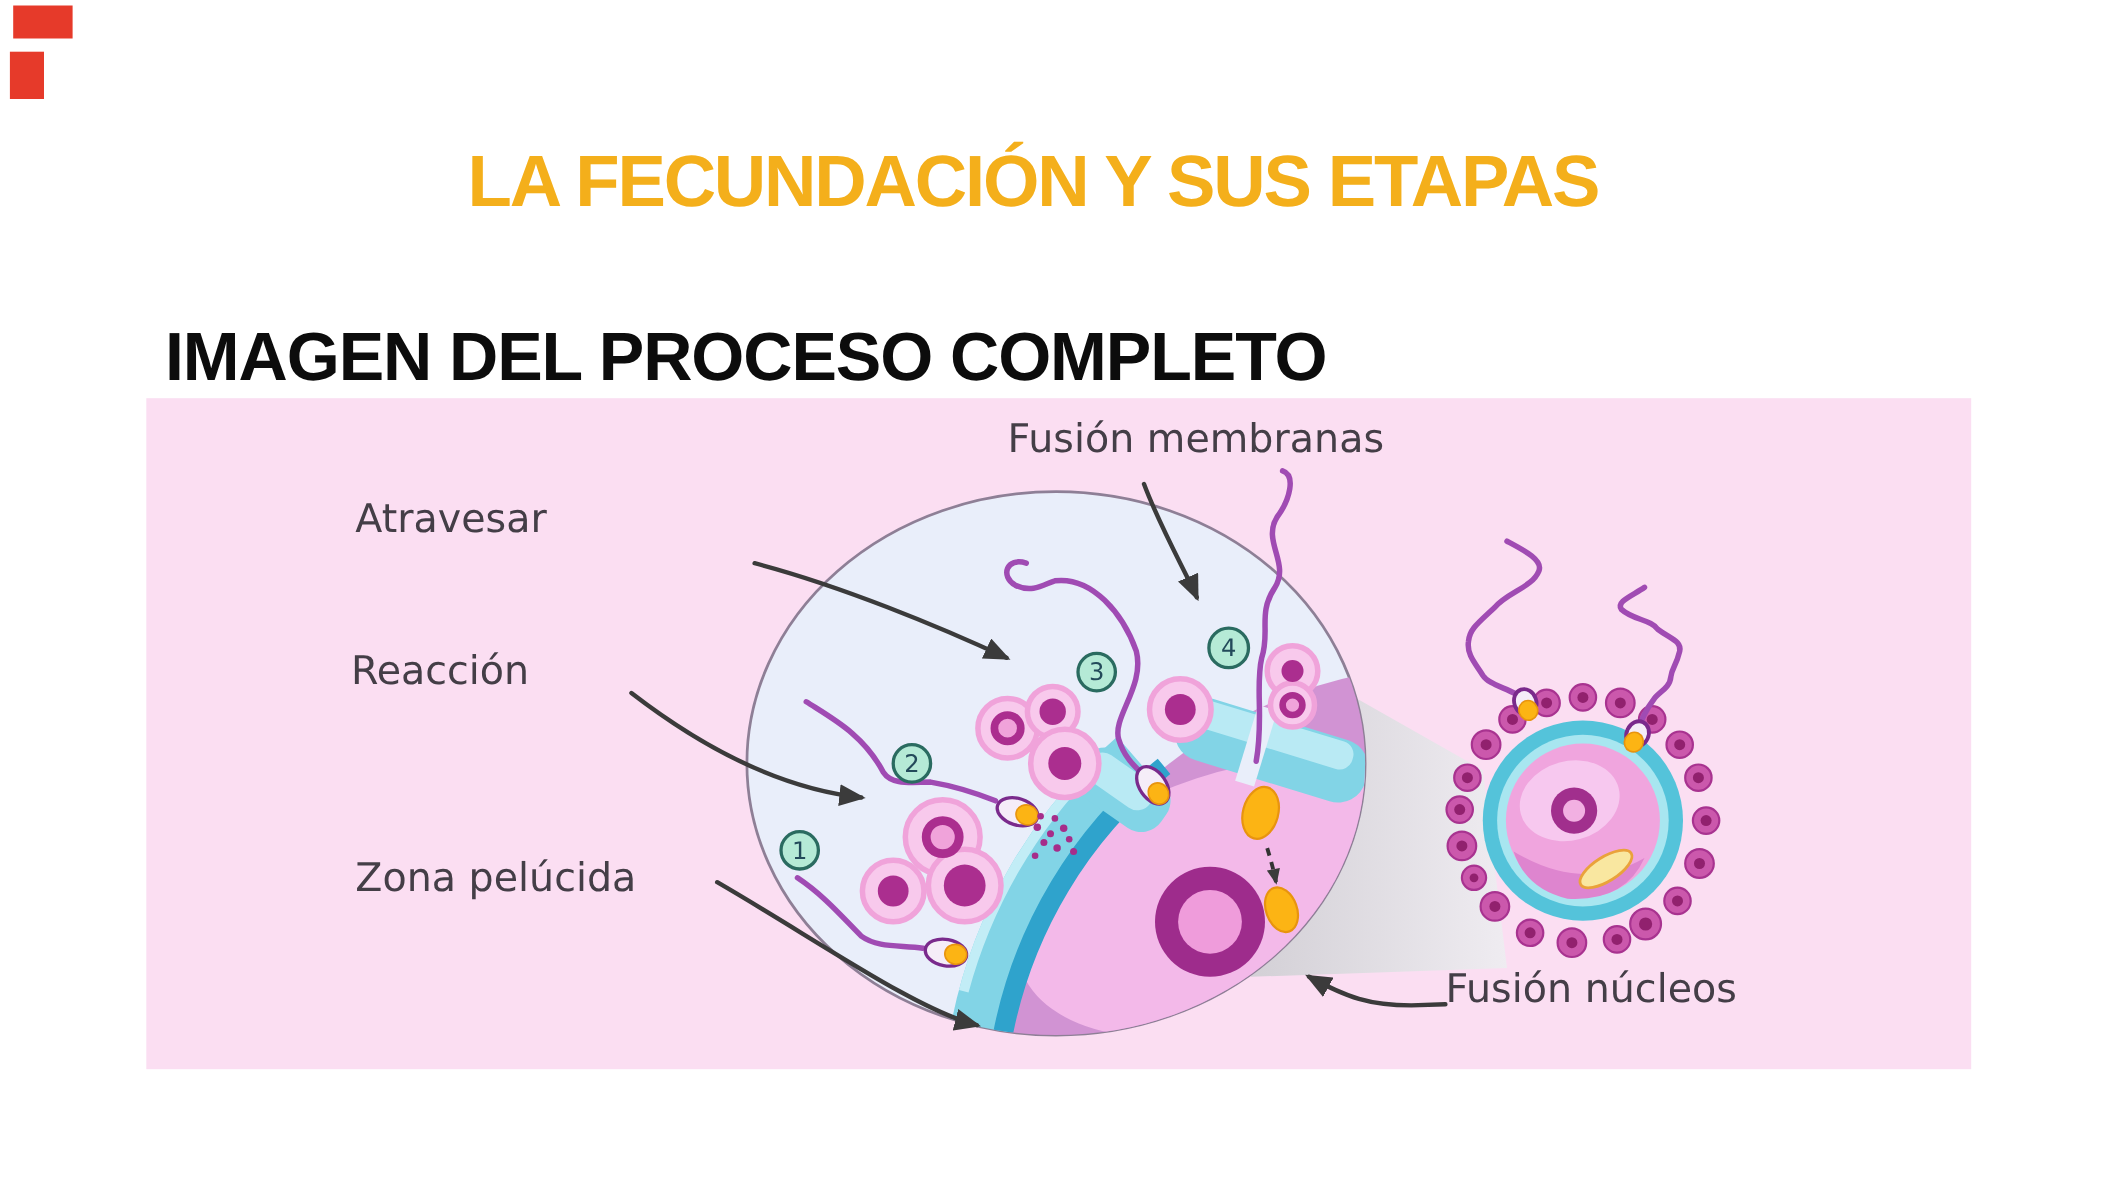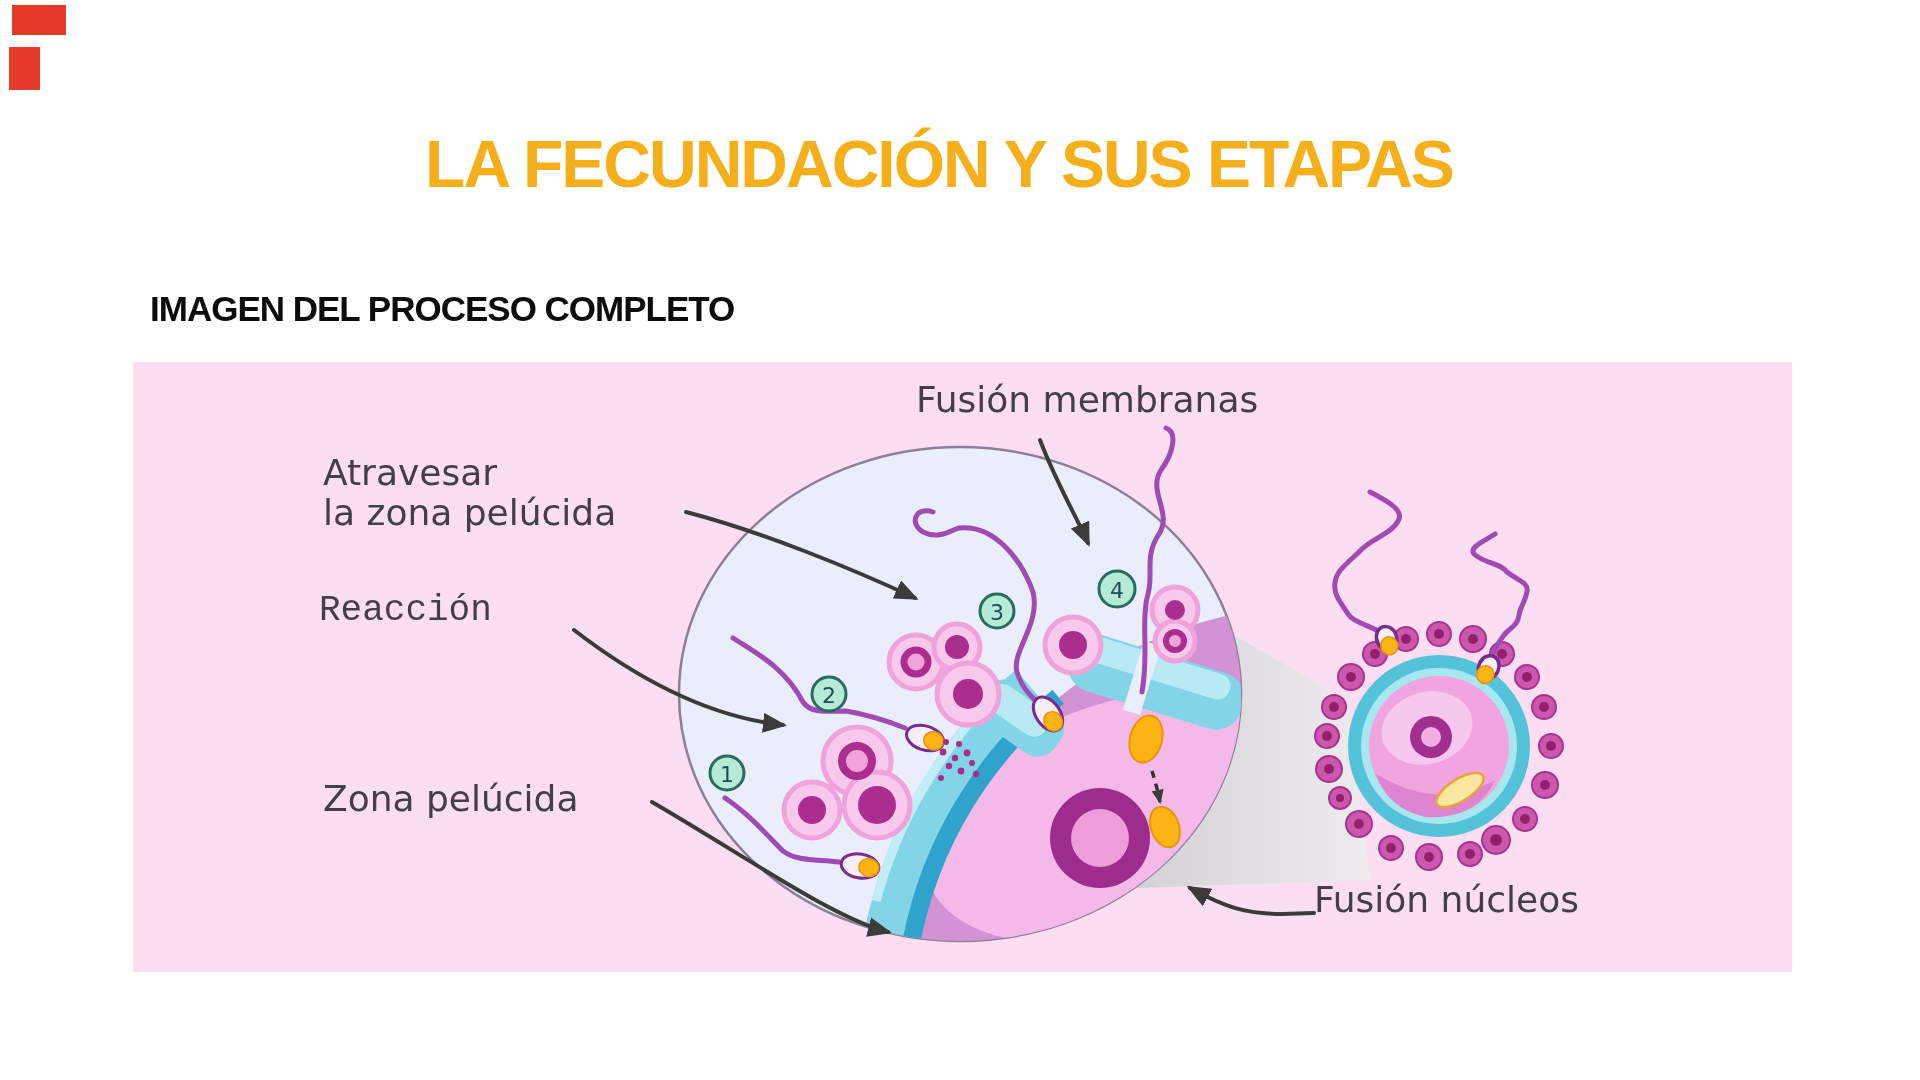--- a/index.html
+++ b/index.html
@@ -3,30 +3,30 @@
 <meta charset="utf-8">
 <style>
   html,body{margin:0;padding:0;background:#ffffff;}
   .page{position:relative;width:1920px;height:1080px;background:#ffffff;overflow:hidden;
         font-family:"Liberation Sans", sans-serif;}
   .red-mark{position:absolute;background:#e63a2a;}
   .red-mark-1{left:12px;top:5px;width:54px;height:30px;}
   .red-mark-2{left:9px;top:47px;width:31px;height:43px;}
   .title{position:absolute;left:-21px;top:126px;width:1920px;text-align:center;
          font-size:66px;font-weight:bold;letter-spacing:-2px;color:#f4af1b;white-space:nowrap;}
-  .subtitle{position:absolute;left:150px;top:289px;font-size:35px;font-weight:bold;
+  .subtitle{position:absolute;left:150px;top:289px;font-size:62px;font-weight:bold;
             letter-spacing:-1px;color:#0c0c0c;white-space:nowrap;}
   .panel{position:absolute;left:133px;top:362px;width:1659px;height:610px;
          background:#fbdef2;overflow:hidden;}
   .panel svg{position:absolute;left:0;top:0;}
   .dlabel{position:absolute;font-family:"DejaVu Sans", sans-serif;font-size:36px;
           color:#443e47;line-height:40px;white-space:nowrap;}
   .lbl-membranas{left:783px;top:18px;}
   .lbl-atravesar{left:190px;top:91px;}
-  .lbl-reaccion{left:186px;top:229px;font-family:Liberation Mono, monospace;}
+  .lbl-reaccion{left:186px;top:229px;}
   .lbl-zona{left:190px;top:417px;}
   .lbl-nucleos{left:1181px;top:518px;}
 </style>
 </head>
 <body>
 
 <div class="page">
 
   <div class="red-mark red-mark-1"></div>
   <div class="red-mark red-mark-2"></div>
@@ -226,21 +226,20 @@
         <path d="M553,150 C630,170 722,208 782,236" marker-end="url(#ah)"></path>
         <path d="M441,268 C515,325 585,356 650,363" marker-end="url(#ah)"></path>
         <path d="M519,440 C612,494 700,556 755,570" marker-end="url(#ah)"></path>
         <path d="M1181,551 L1150,552 C1112,552 1092,545 1057,526" marker-end="url(#ah)"></path>
       </g>
     </svg>
 
     <div class="dlabel lbl-membranas">Fusión membranas</div>
     <div class="dlabel lbl-atravesar">
       <div>Atravesar</div>
-      <div>la zona pelúcida</div>
     </div>
     <div class="dlabel lbl-reaccion">
       <div>Reacción</div>
     </div>
     <div class="dlabel lbl-zona">Zona pelúcida</div>
     <div class="dlabel lbl-nucleos">Fusión núcleos</div>
   </div>
 
 </div>
 

